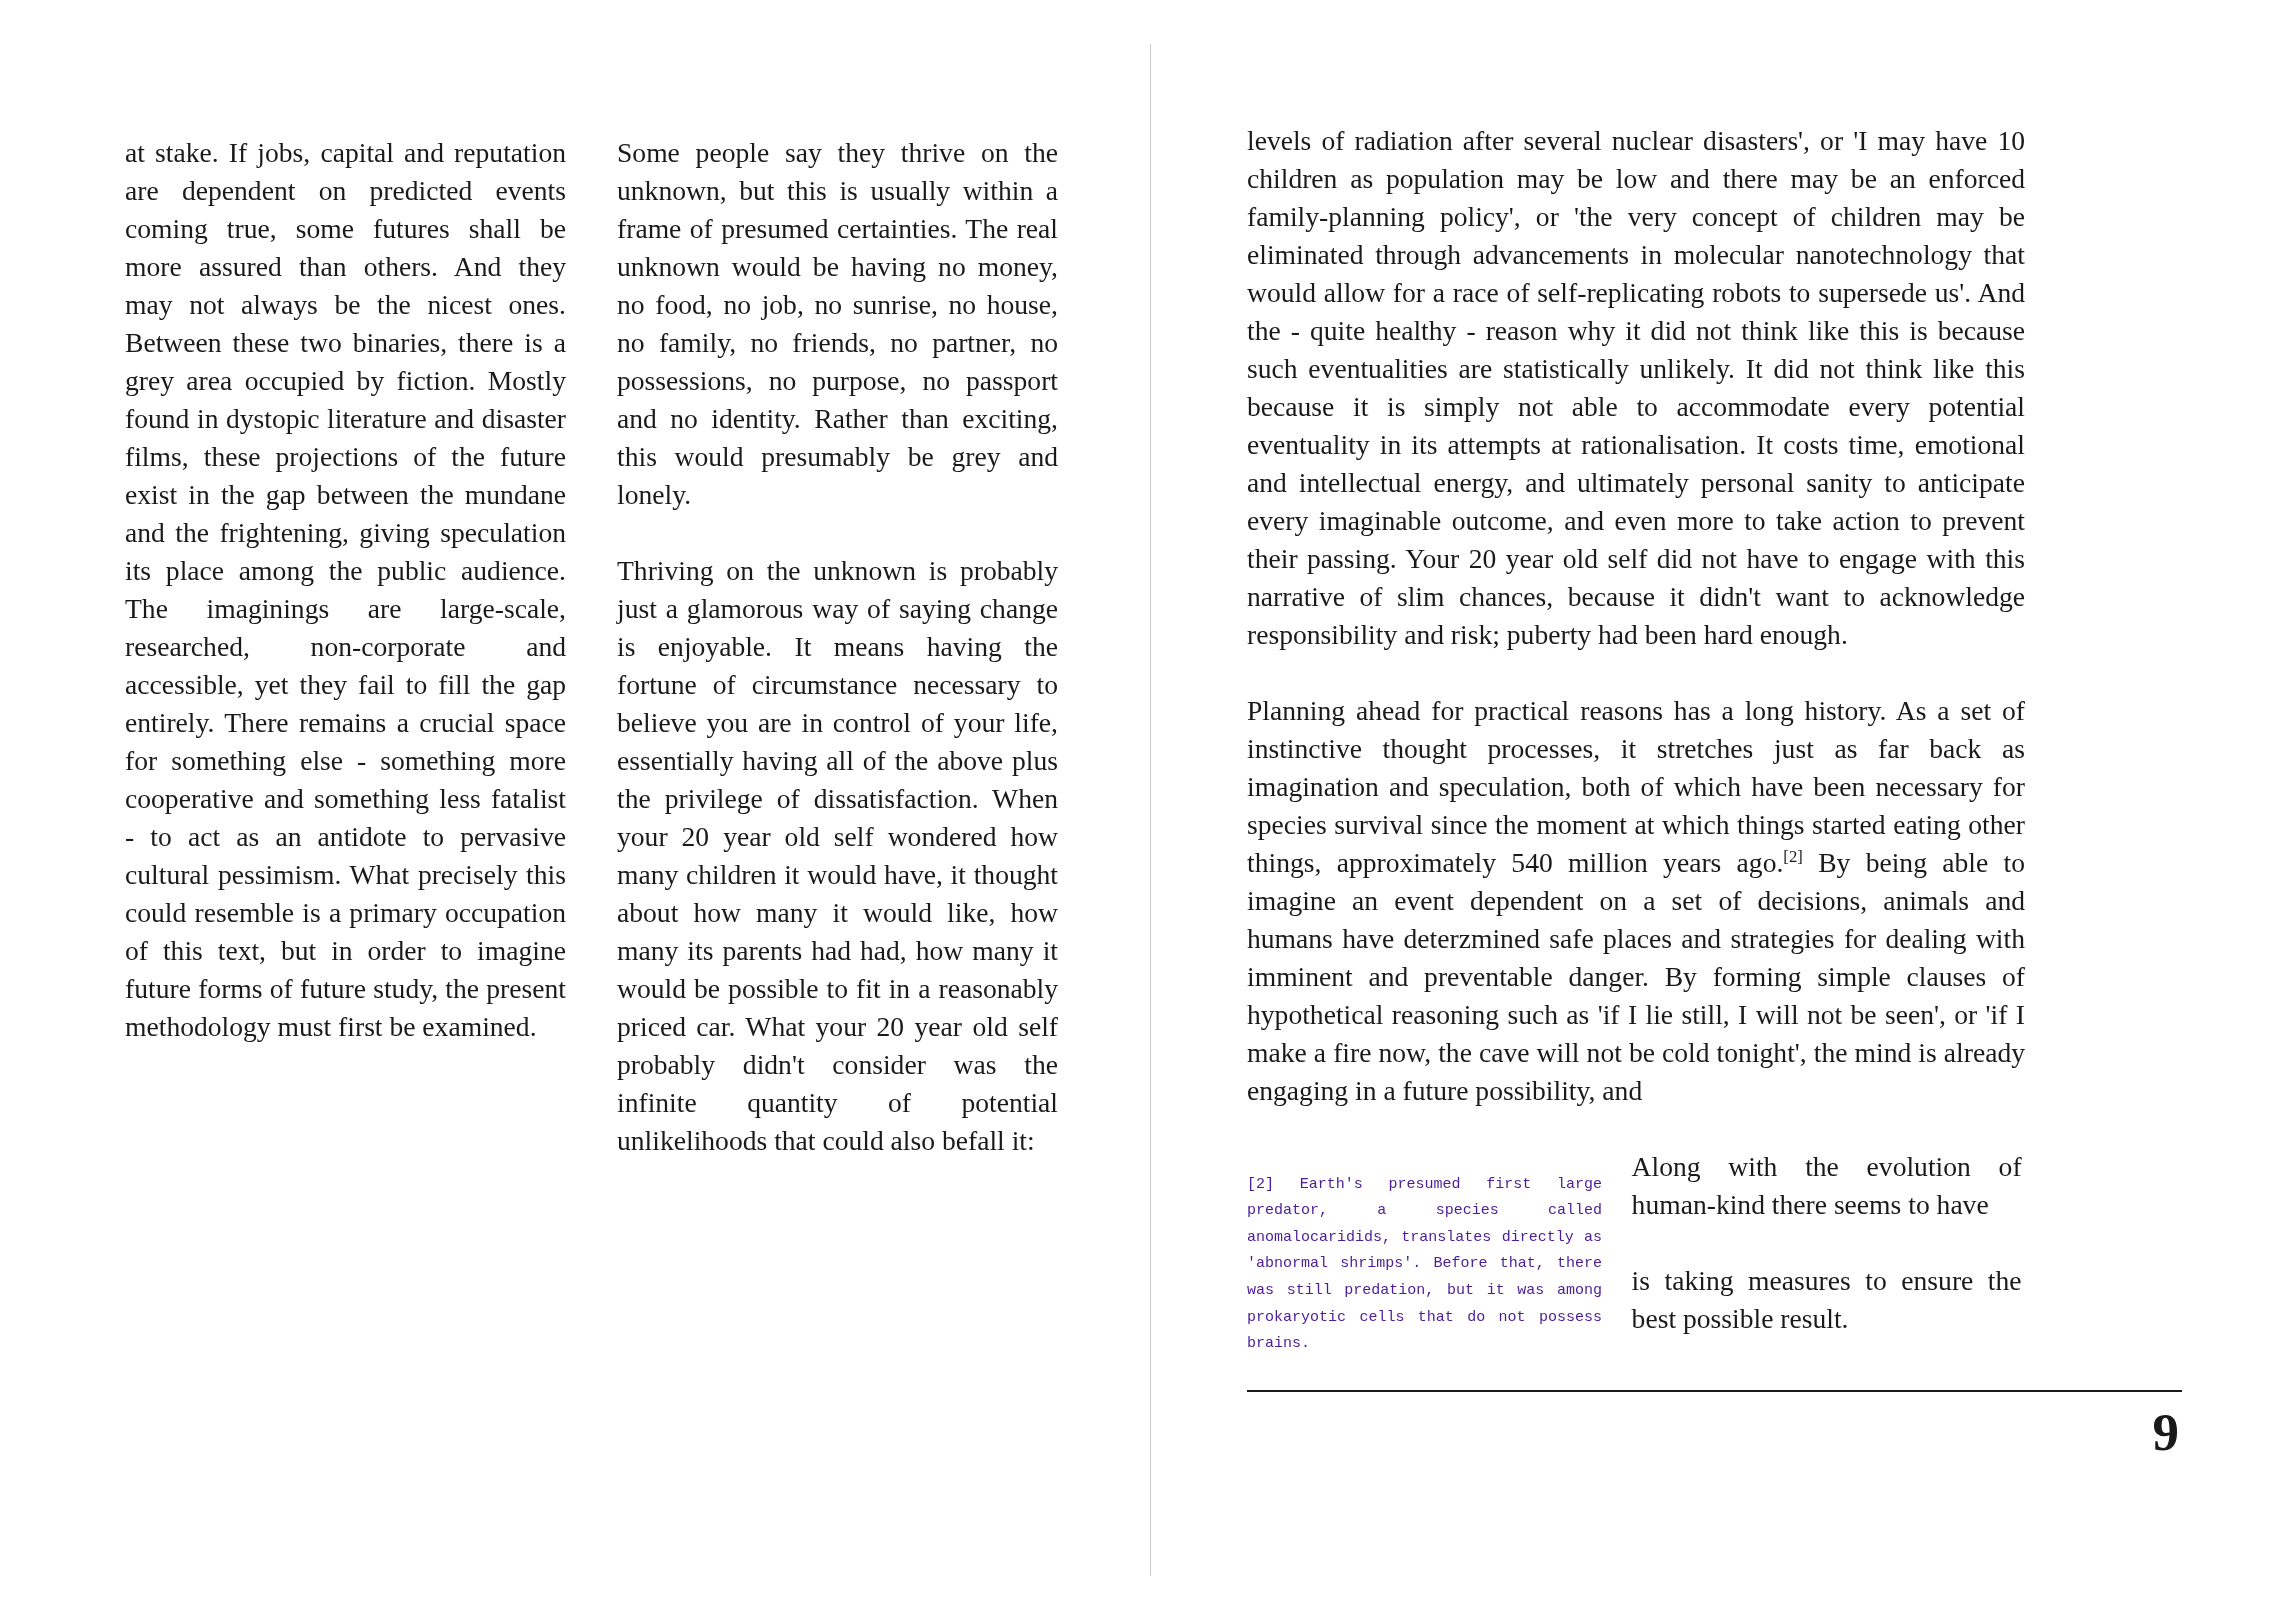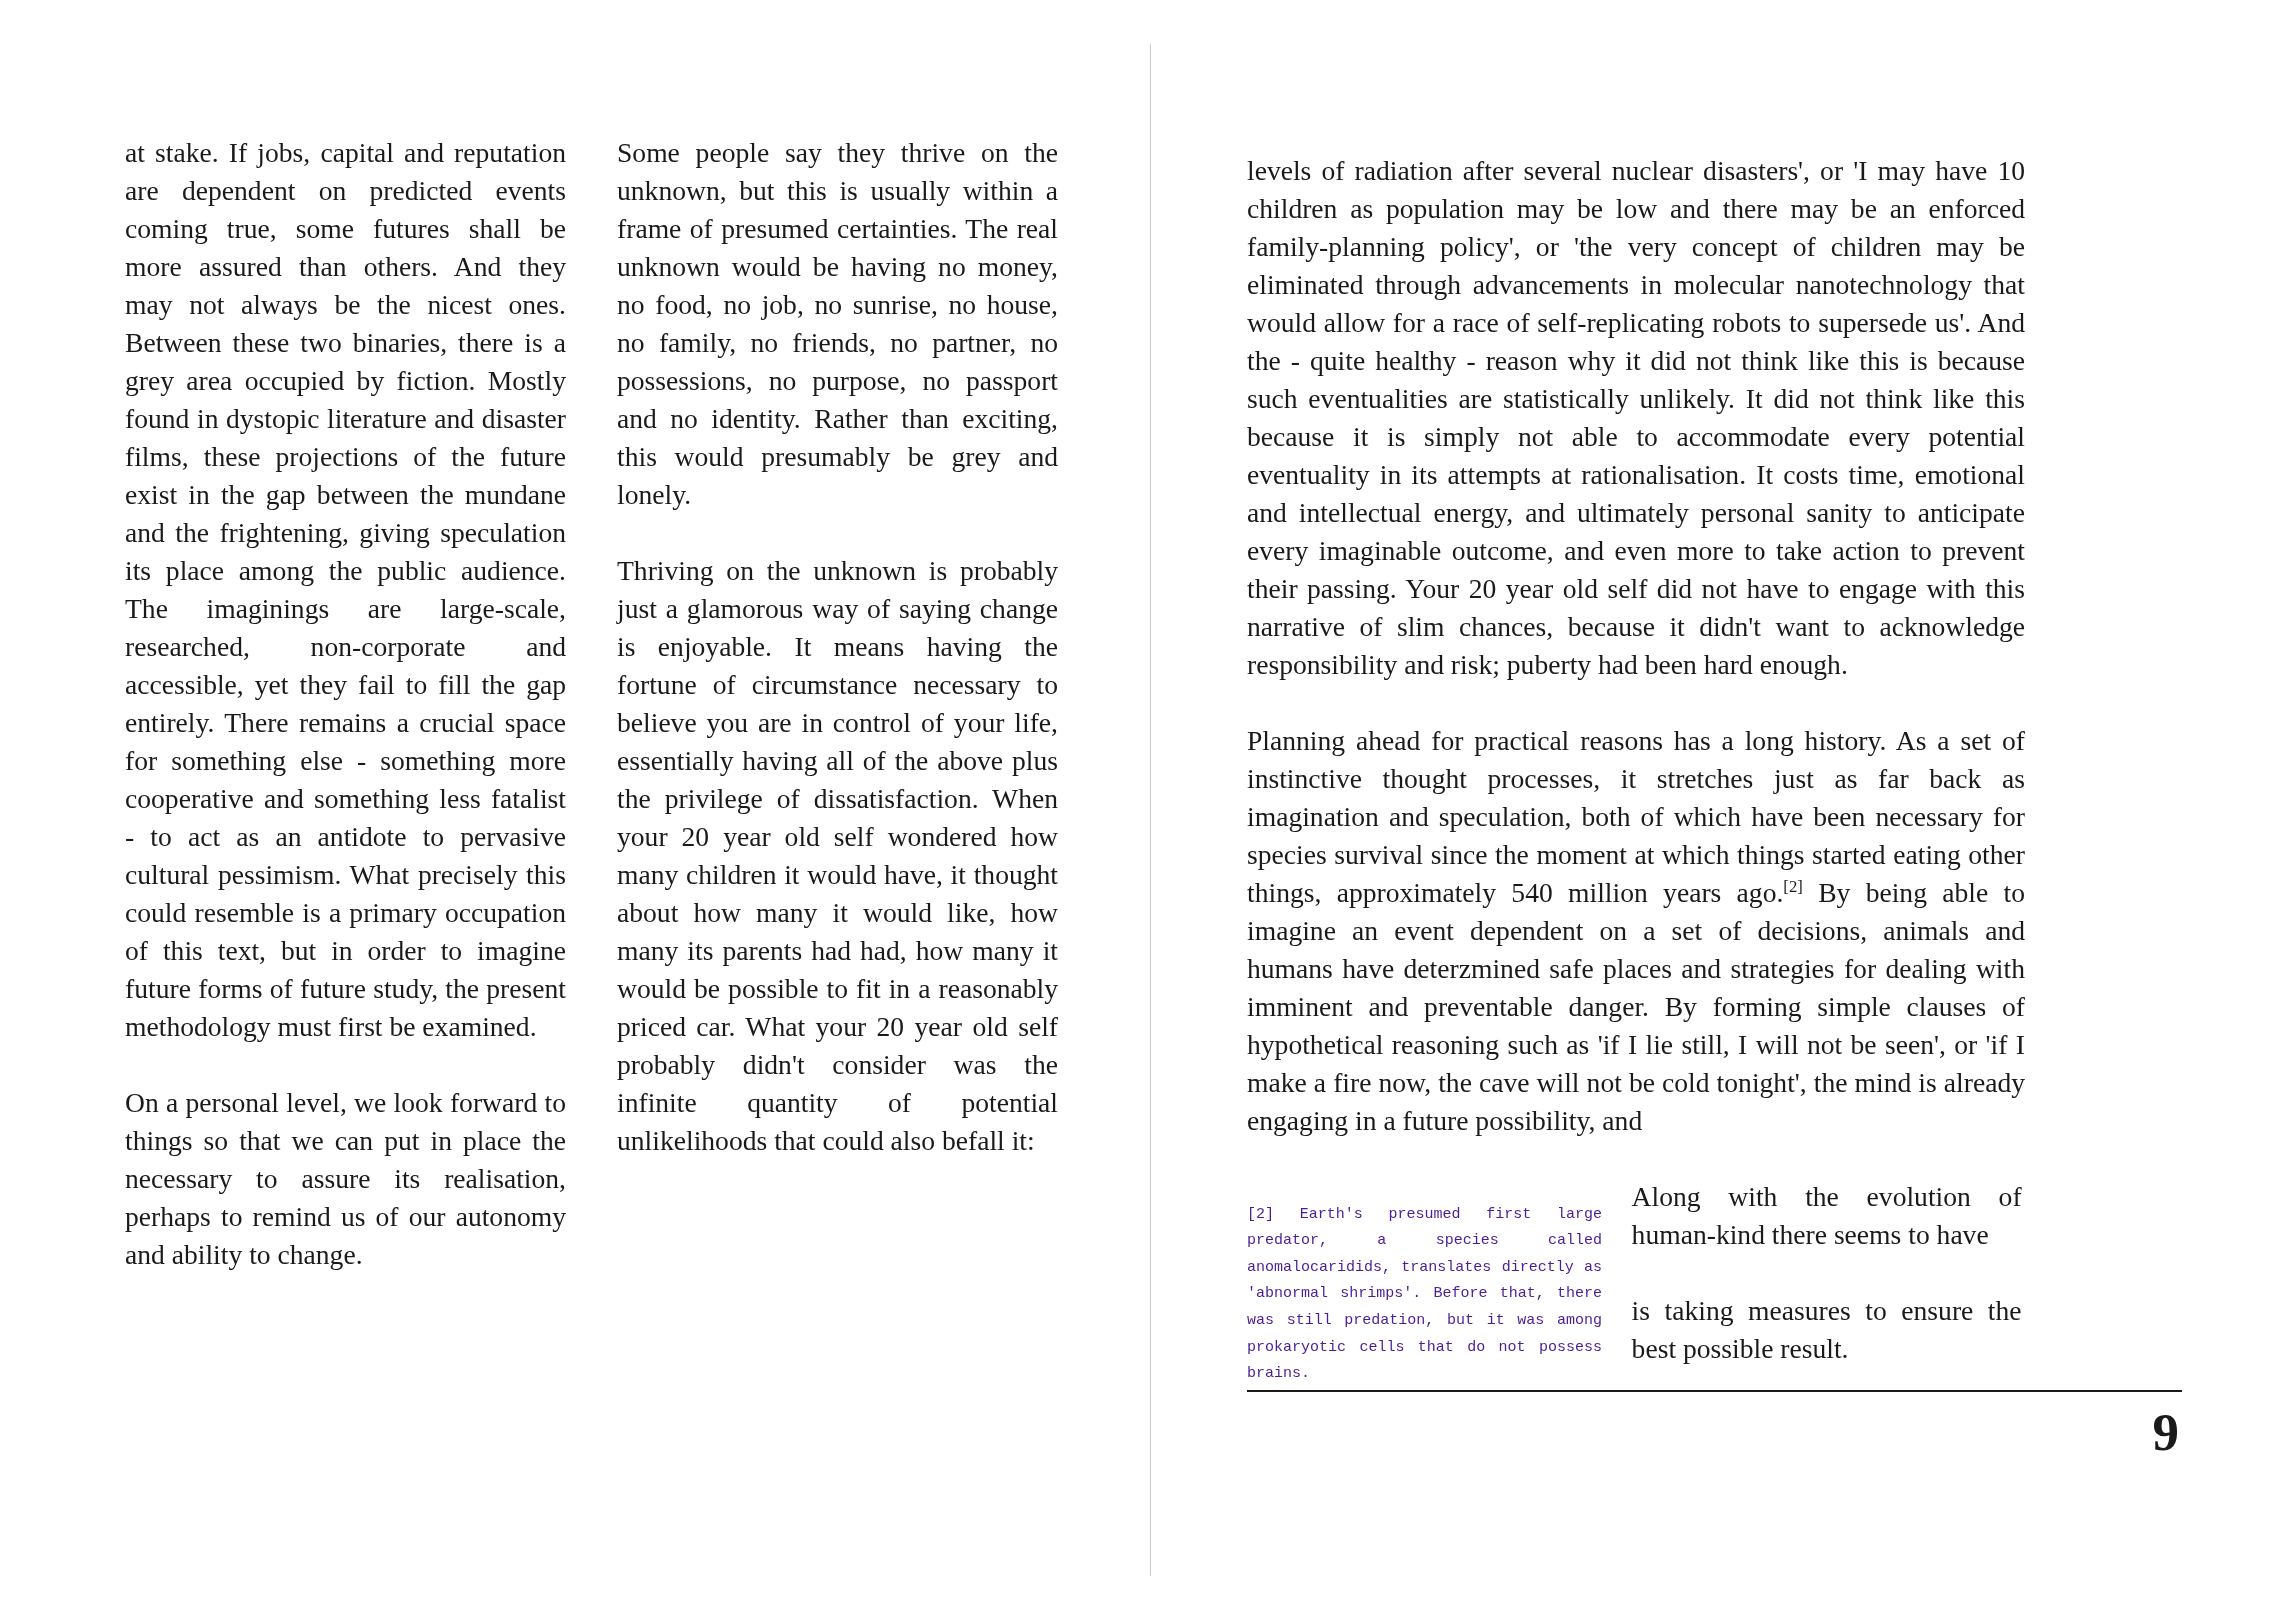--- a/index.html
+++ b/index.html
@@ -39,21 +39,21 @@
     position: absolute;
     left: 1150px;
     top: 44px;
     width: 1px;
     height: 1532px;
     background: #cccccc;
   }
   .right-page {
     position: absolute;
     left: 1247px;
-    top: 136px;
+    top: 106px;
     width: 935px;
   }
   .right-text {
     width: 778px;
   }
   .footnote-ref {
     font-size: 16.7px;
     line-height: 0;
     vertical-align: super;
   }
@@ -101,21 +101,20 @@
   }
 </style>
 </head>
 <body>
 
 <div class="canvas">
 
   <div class="left-page">
     <div class="text-col">
       <p>at stake. If jobs, capital and reputation are dependent on predicted events coming true, some futures shall be more assured than others. And they may not always be the nicest ones. Between these two binaries, there is a grey area occupied by fiction. Mostly found in dystopic literature and disaster films, these projections of the future exist in the gap between the mundane and the frightening, giving speculation its place among the public audience. The imaginings are large-scale, researched, non-corporate and accessible, yet they fail to fill the gap entirely. There remains a crucial space for something else - something more cooperative and something less fatalist - to act as an antidote to pervasive cultural pessimism. What precisely this could resemble is a primary occupation of this text, but in order to imagine future forms of future study, the present methodology must first be examined.</p>
-      <p>On a personal level, we look forward to things so that we can put in place the necessary to assure its realisation, perhaps to remind us of our autonomy and ability to change.</p>
     </div>
     <div class="text-col">
       <p>Some people say they thrive on the unknown, but this is usually within a frame of presumed certainties. The real unknown would be having no money, no food, no job, no sunrise, no house, no family, no friends, no partner, no possessions, no purpose, no passport and no identity. Rather than exciting, this would presumably be grey and lonely.</p>
       <p>Thriving on the unknown is probably just a glamorous way of saying change is enjoyable. It means having the fortune of circumstance necessary to believe you are in control of your life, essentially having all of the above plus the privilege of dissatisfaction. When your 20 year old self wondered how many children it would have, it thought about how many it would like, how many its parents had had, how many it would be possible to fit in a reasonably priced car. What your 20 year old self probably didn't consider was the infinite quantity of potential unlikelihoods that could also befall it:</p>
     </div>
   </div>
 
   <div class="page-divider"></div>
 
   <div class="right-page">

